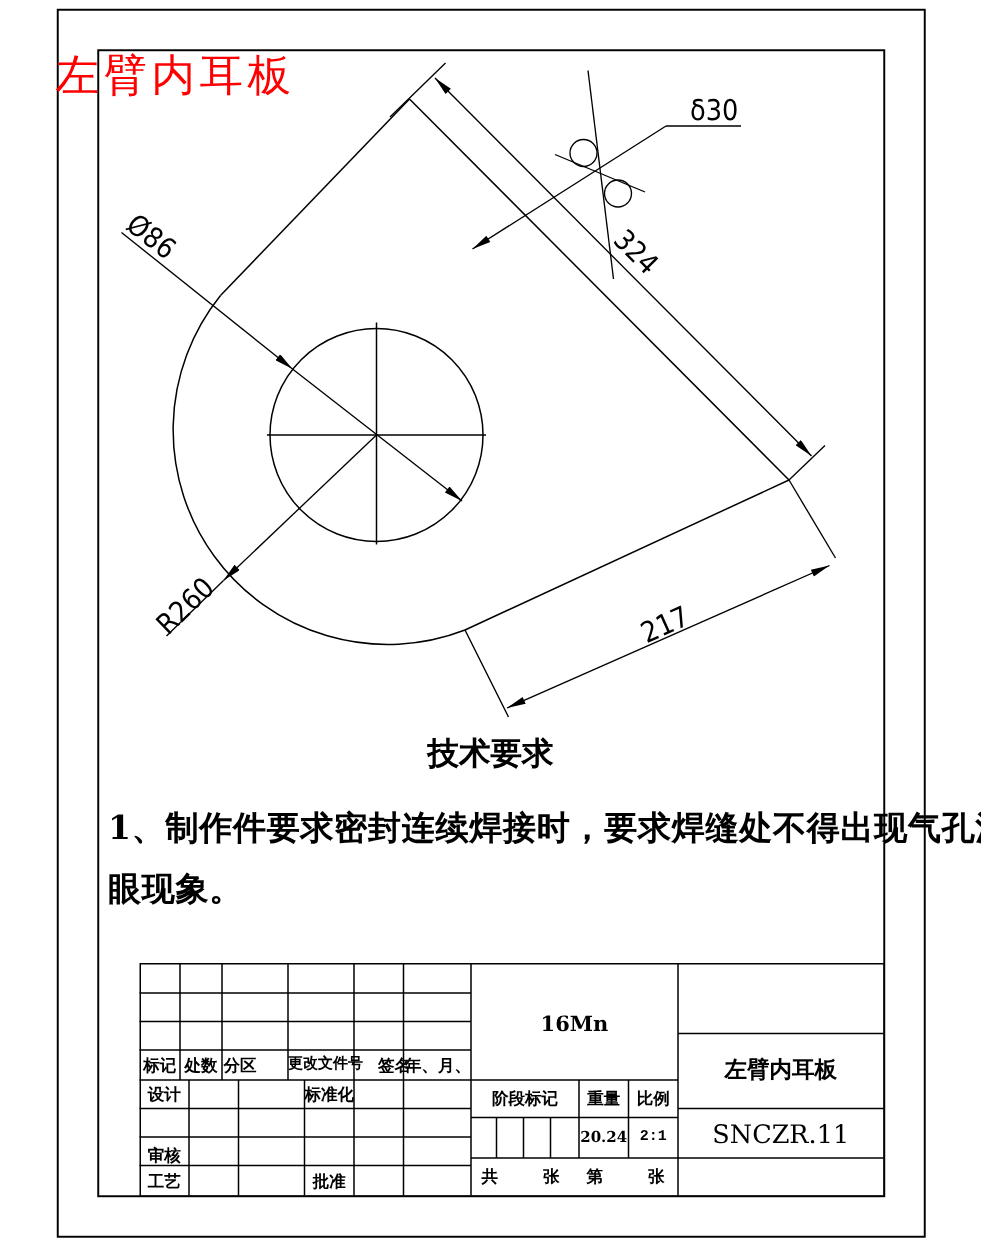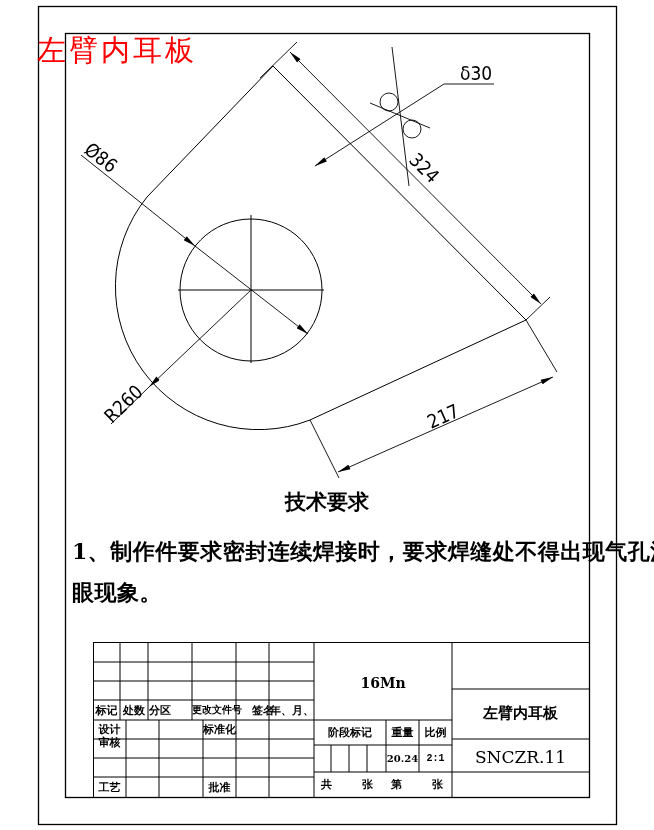--- a/index.html
+++ b/index.html
@@ -127,21 +127,21 @@
 
 <div class="cell ctr" style="left:93px; width:27px; top:705px;">标记</div>
 <div class="cell ctr" style="left:120px; width:28px; top:705px;">处数</div>
 <div class="cell ctr" style="left:136px; width:48px; top:705px;">分区</div>
 <div class="cell ctr" style="left:192px; width:44px; top:705px; font-size:10px;">更改文件号</div>
 <div class="cell ctr" style="left:236px; width:16px; top:705px;margin-left:16px;">签名</div>
 <div class="cell" style="left:270px; width:44px; top:705px; overflow:hidden;">年、月、日</div>
 
 <div class="cell ctr" style="left:93px; width:33px; top:724px;">设计</div>
 <div class="cell ctr" style="left:203px; width:33px; top:724px;">标准化</div>
-<div class="cell ctr" style="left:93px; width:33px; top:737px;">审核</div>
+<div class="cell ctr" style="left:93px; width:33px; top:765px;">审核</div>
 <div class="cell ctr" style="left:93px; width:33px; top:782px;">工艺</div>
 <div class="cell ctr" style="left:203px; width:33px; top:782px;">批准</div>
 
 <div class="cell ctr" style="left:314px; width:138px; top:676px; font-size:14px; font-weight:bold;text-align:center;">16Mn</div>
 
 <div class="cell ctr" style="left:314px; width:72px; top:727px;">阶段标记</div>
 <div class="cell ctr" style="left:386px; width:33px; top:727px;">重量</div>
 <div class="cell ctr" style="left:419px; width:33px; top:727px;">比例</div>
 <div class="cell ctr" style="left:386px; width:33px; top:754px; font-size:10px;">20.24</div>
 <div class="cell ctr" style="left:419px; width:33px; top:754px; font-size:10px;font-family:Liberation Mono, monospace;">2:1</div>

